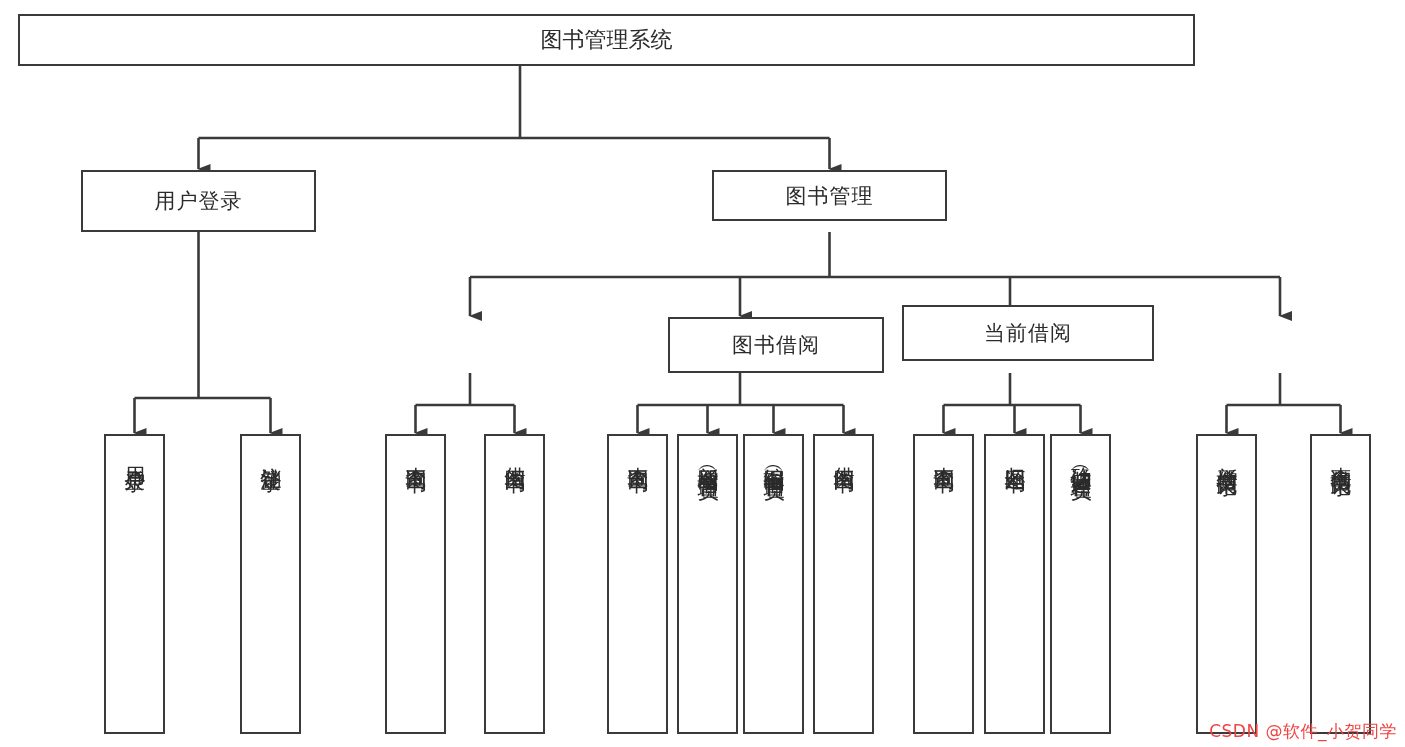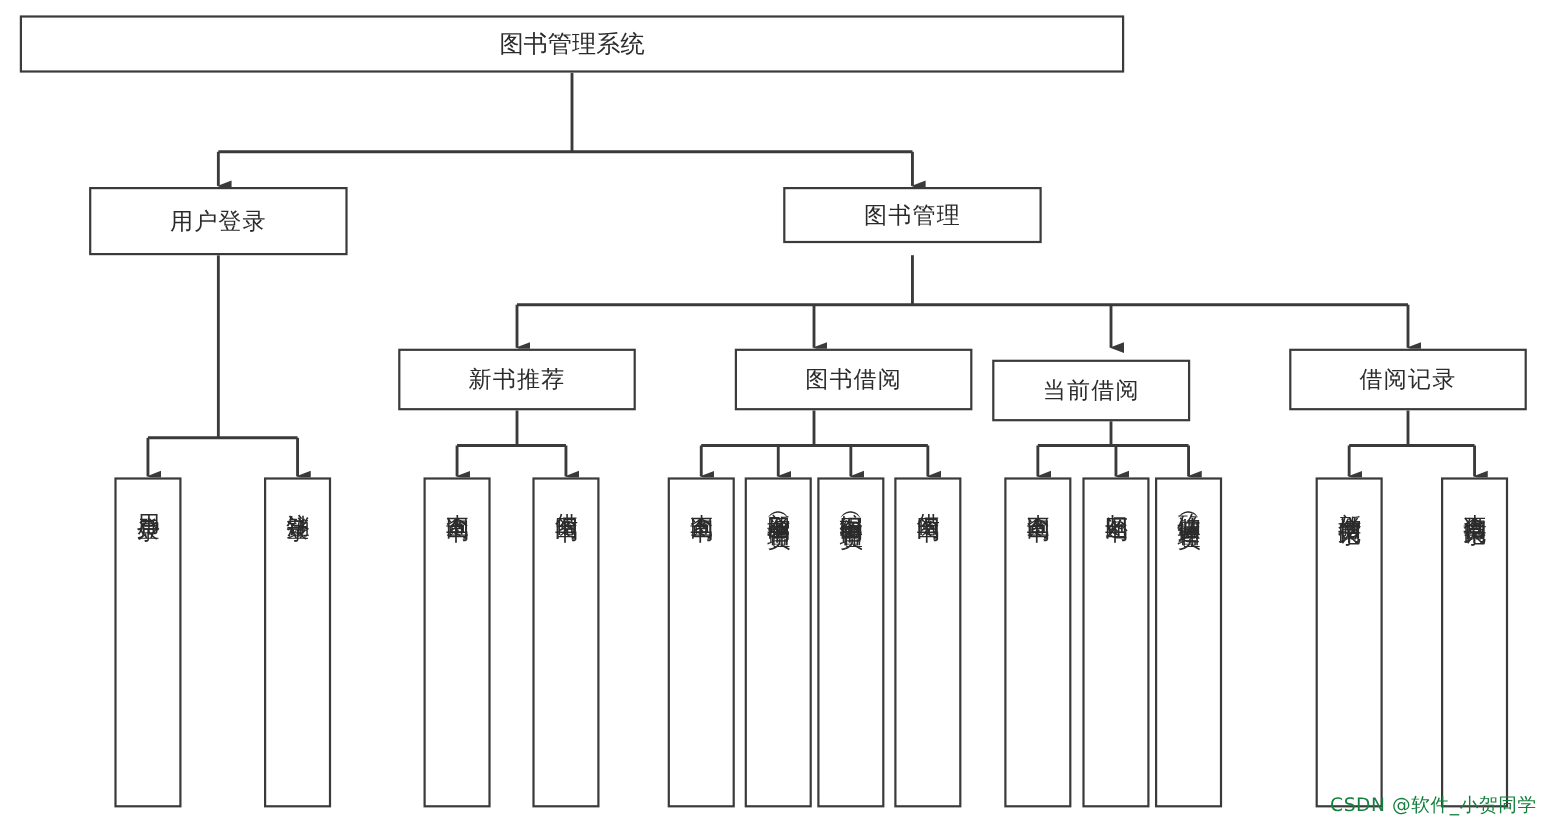--- a/index.html
+++ b/index.html
@@ -8,21 +8,21 @@
   #stage{position:relative;width:1405px;height:747px;background:#fff;}
   svg#wires{position:absolute;left:0;top:0;width:1405px;height:747px;}
   .node{position:absolute;box-sizing:border-box;background:#ffffff;
         border:2px solid #3a3a3a;display:flex;align-items:center;
         justify-content:center;color:#2b2b2b;}
   .node.h{font-size:21px;letter-spacing:1px;}
   .node.leaf{writing-mode:vertical-rl;text-orientation:upright;
              font-size:21px;letter-spacing:2px;line-height:1;
              padding-top:14px;justify-content:flex-start;align-items:center;}
   .node.root{font-size:22px;}
-  .wm{position:absolute;right:8px;bottom:4px;font-size:17px;color:#15803d;
+  .wm{position:absolute;right:8px;bottom:4px;font-size:17px;color:#ef4444;
       letter-spacing:.5px;white-space:nowrap;}
 </style>
 </head>
 <body>
 
 <div id="stage">
   <svg id="wires" viewBox="0 0 1405 747" xmlns="http://www.w3.org/2000/svg">
     <defs>
       <marker id="ah" markerWidth="11" markerHeight="13" refX="5.5" refY="12" orient="auto" markerUnits="userSpaceOnUse">
         <path d="M0.5,0 L10.5,0 L5.5,13 Z" fill="#3a3a3a"></path>
@@ -58,29 +58,27 @@
         <path d="M943.5,405 L943.5,433" marker-end="url(#ah)"></path>
         <path d="M1014.5,405 L1014.5,433" marker-end="url(#ah)"></path>
         <path d="M1080.5,405 L1080.5,433" marker-end="url(#ah)"></path>
         <path d="M1280,373 L1280,405"></path>
         <path d="M1226.5,405 L1340.5,405"></path>
         <path d="M1226.5,405 L1226.5,433" marker-end="url(#ah)"></path>
         <path d="M1340.5,405 L1340.5,433" marker-end="url(#ah)"></path>
       </g>
   </svg>
 
-  <div class="node root" style="left: 18px; top: 14px; width: 1004px; height: 52px;">图书管理系统</div>
+  <div class="node root" style="left: 18px; top: 14px; width: 1177px; height: 52px;">图书管理系统</div>
 
   <div class="node h" style="left: 81px; top: 170px; width: 235px; height: 62px;">用户登录</div>
   <div class="node h" style="left: 712px; top: 170px; width: 235px; height: 51px;">图书管理</div>
 
-  <div class="node h" style="left: 362px; top: 317px; width: 216px; height: 56px;">新书推荐</div>
   <div class="node h" style="left: 668px; top: 317px; width: 216px; height: 56px;">图书借阅</div>
-  <div class="node h" style="left: 902px; top: 327px; width: 180px; height: 56px;">当前借阅</div>
-  <div class="node h" style="left: 1172px; top: 317px; width: 216px; height: 56px;">借阅记录</div>
+  <div class="node h" style="left: 902px; top: 305px; width: 252px; height: 56px;">当前借阅</div>
 
   <div class="node leaf" style="left: 104px; top: 434px; width: 61px; height: 300px;">用户登录</div>
   <div class="node leaf" style="left: 240px; top: 434px; width: 61px; height: 300px;">注销登录</div>
   <div class="node leaf" style="left: 385px; top: 434px; width: 61px; height: 300px;">查询图书</div>
   <div class="node leaf" style="left: 484px; top: 434px; width: 61px; height: 300px;">借阅图书</div>
   <div class="node leaf" style="left: 607px; top: 434px; width: 61px; height: 300px;">查询图书</div>
   <div class="node leaf" style="left: 677px; top: 434px; width: 61px; height: 300px;">新增图书（管理员）</div>
   <div class="node leaf" style="left: 743px; top: 434px; width: 61px; height: 300px;">编辑图书（管理员）</div>
   <div class="node leaf" style="left: 813px; top: 434px; width: 61px; height: 300px;">借阅图书</div>
   <div class="node leaf" style="left: 913px; top: 434px; width: 61px; height: 300px;">查询图书</div>

